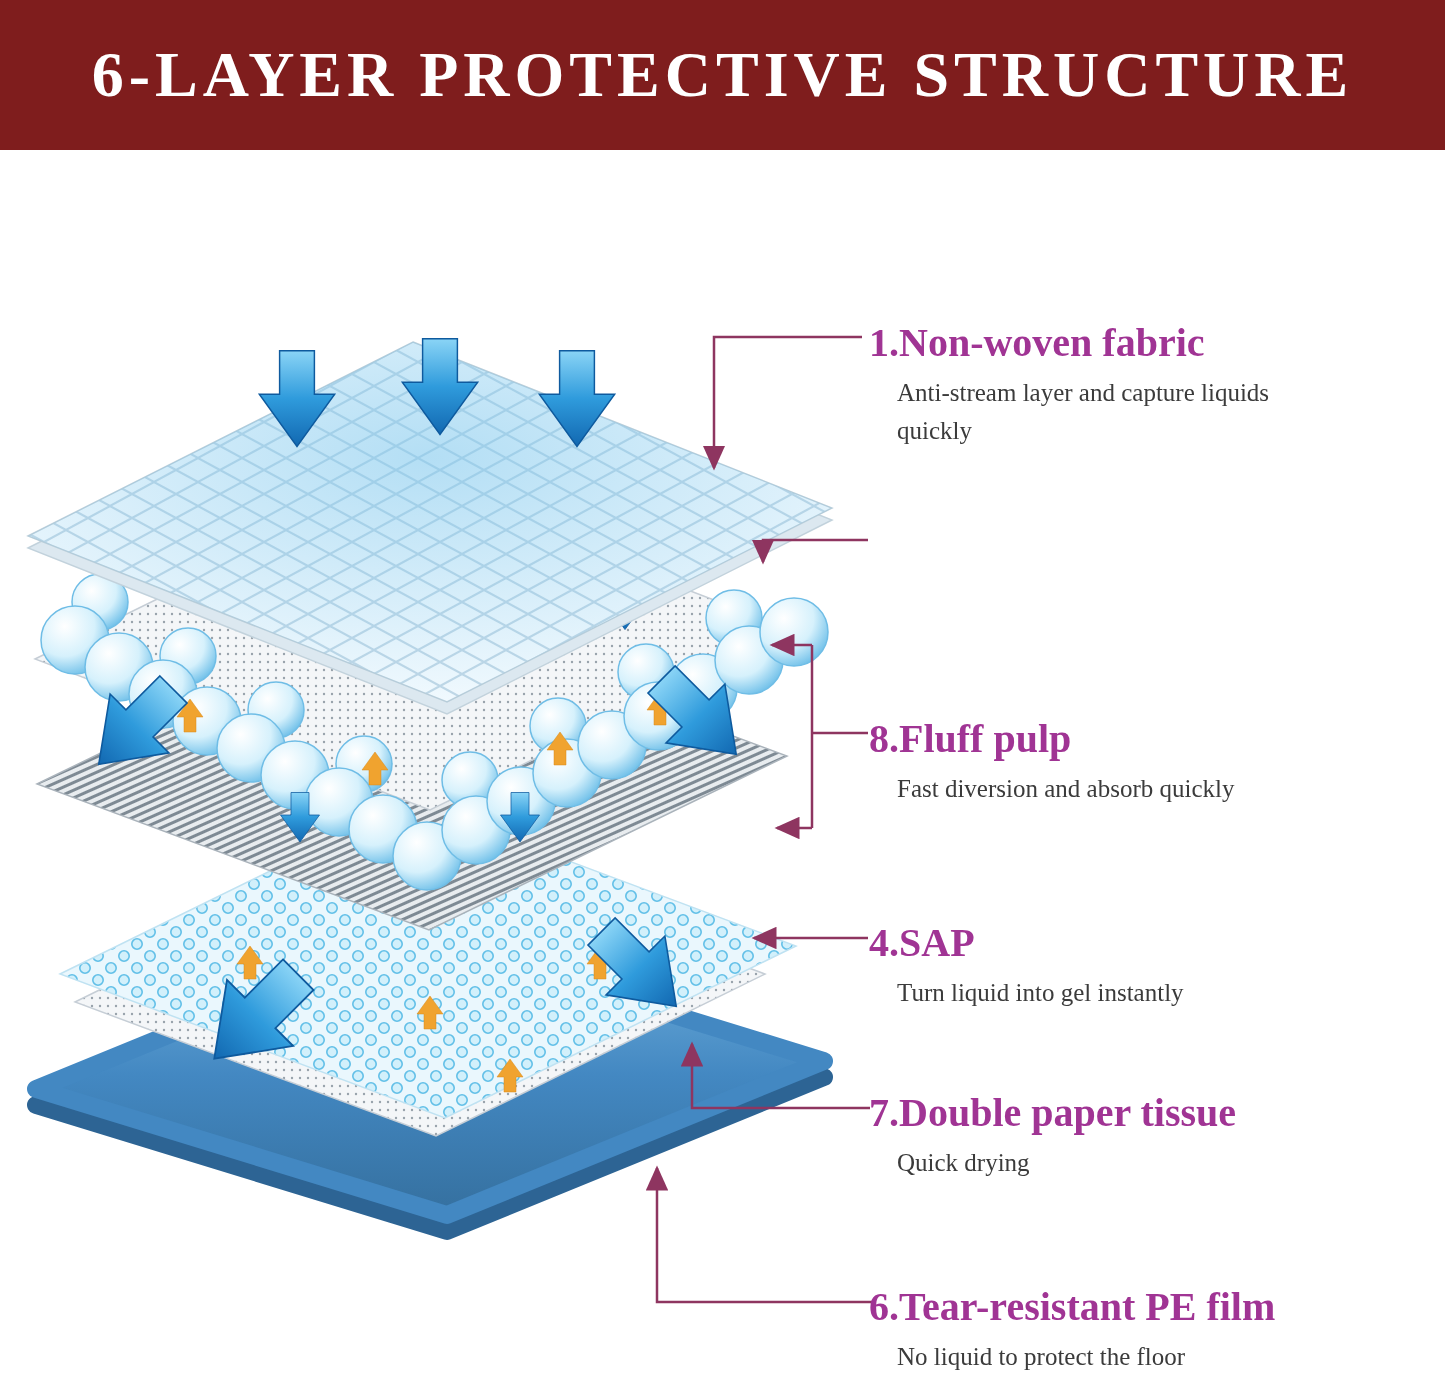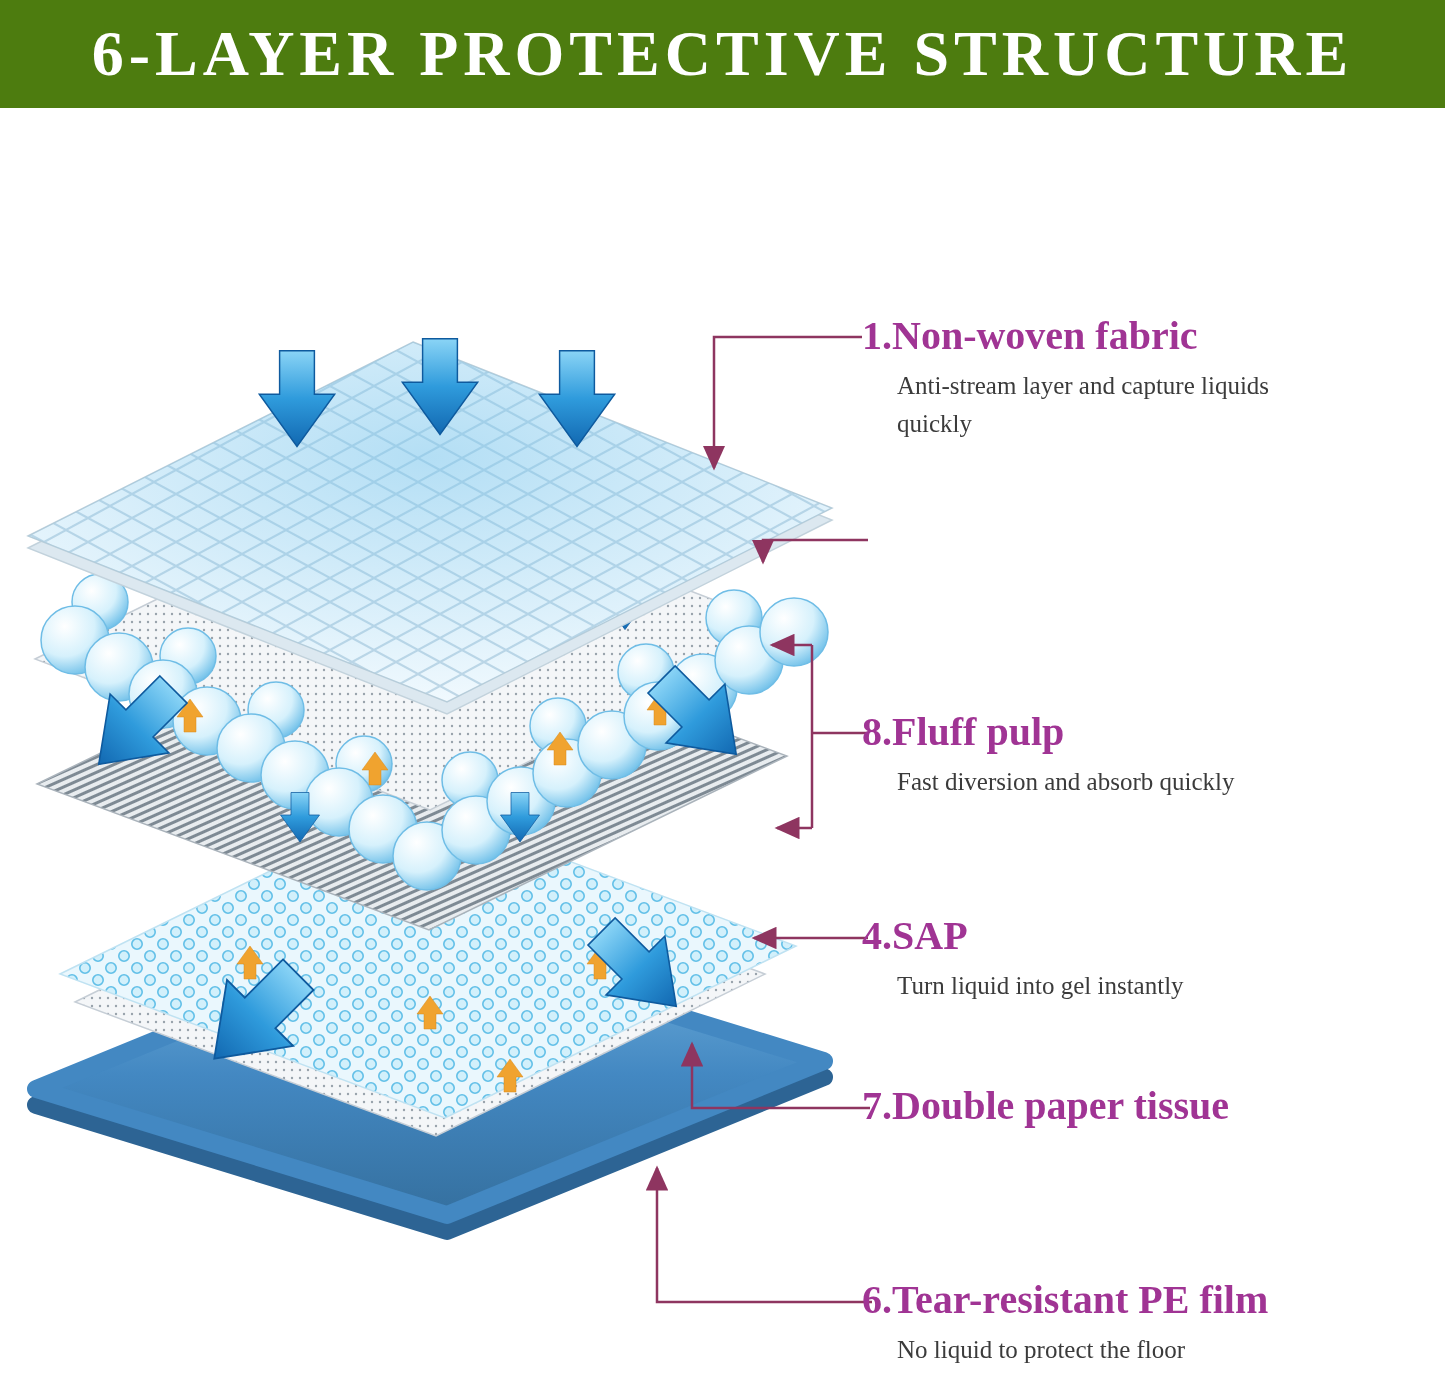--- a/index.html
+++ b/index.html
@@ -2,34 +2,34 @@
 <html><head>
 <meta charset="utf-8">
 <style>
   html,body{margin:0;padding:0;}
   body{
     width:1445px;height:1374px;position:relative;background:#ffffff;
     font-family:"Liberation Serif","DejaVu Serif",serif;
     overflow:hidden;
   }
   .banner{
-    position:absolute;left:0;top:0;width:1445px;height:108px;
-    background:#4d7c0f;
+    position:absolute;left:0;top:0;width:1445px;height:150px;
+    background:#7f1d1d;
     display:flex;align-items:center;justify-content:center;
   }
   .banner h1{
     margin:0;color:#ffffff;font-size:64px;font-weight:bold;
     letter-spacing:5px;white-space:nowrap;
   }
   .illustration{position:absolute;left:0;top:170px;width:860px;height:1110px;}
   .connectors{position:absolute;left:0;top:0;width:1445px;height:1374px;pointer-events:none;}
   .labels{position:absolute;left:0;top:0;width:1445px;height:1374px;}
   .label-item{position:absolute;left:862px;width:520px;}
   .label-item h2{
-    margin:0;color:#a03494;font-size:40px;font-weight:bold;line-height:48px;white-space:nowrap;
+    margin:7px;color:#a03494;font-size:40px;font-weight:bold;line-height:48px;white-space:nowrap;
   }
   .label-item p{
     margin:7px 0 0 0;padding-left:35px;color:#3b3b3b;font-size:25px;line-height:38px;width:400px;
   }
   .label-item p.nowrap{white-space:nowrap;width:auto;}
   #label-1{top:312px;}
   #label-2{top:515px;}
   #label-3{top:708px;}
   #label-4{top:912px;}
   #label-5{top:1082px;}
@@ -203,18 +203,19 @@
   <div class="label-item" id="label-3">
     <h2>8.Fluff pulp</h2>
     <p>Fast diversion and absorb quickly</p>
   </div>
   <div class="label-item" id="label-4">
     <h2>4.SAP</h2>
     <p class="nowrap">Turn liquid into gel instantly</p>
   </div>
   <div class="label-item" id="label-5">
     <h2>7.Double paper tissue</h2>
+    <p class="nowrap">Quick drying</p>
   </div>
   <div class="label-item" id="label-6">
     <h2>6.Tear-resistant PE film</h2>
     <p class="nowrap">No liquid to protect the floor</p>
   </div>
 </aside>
 
 </body></html>

